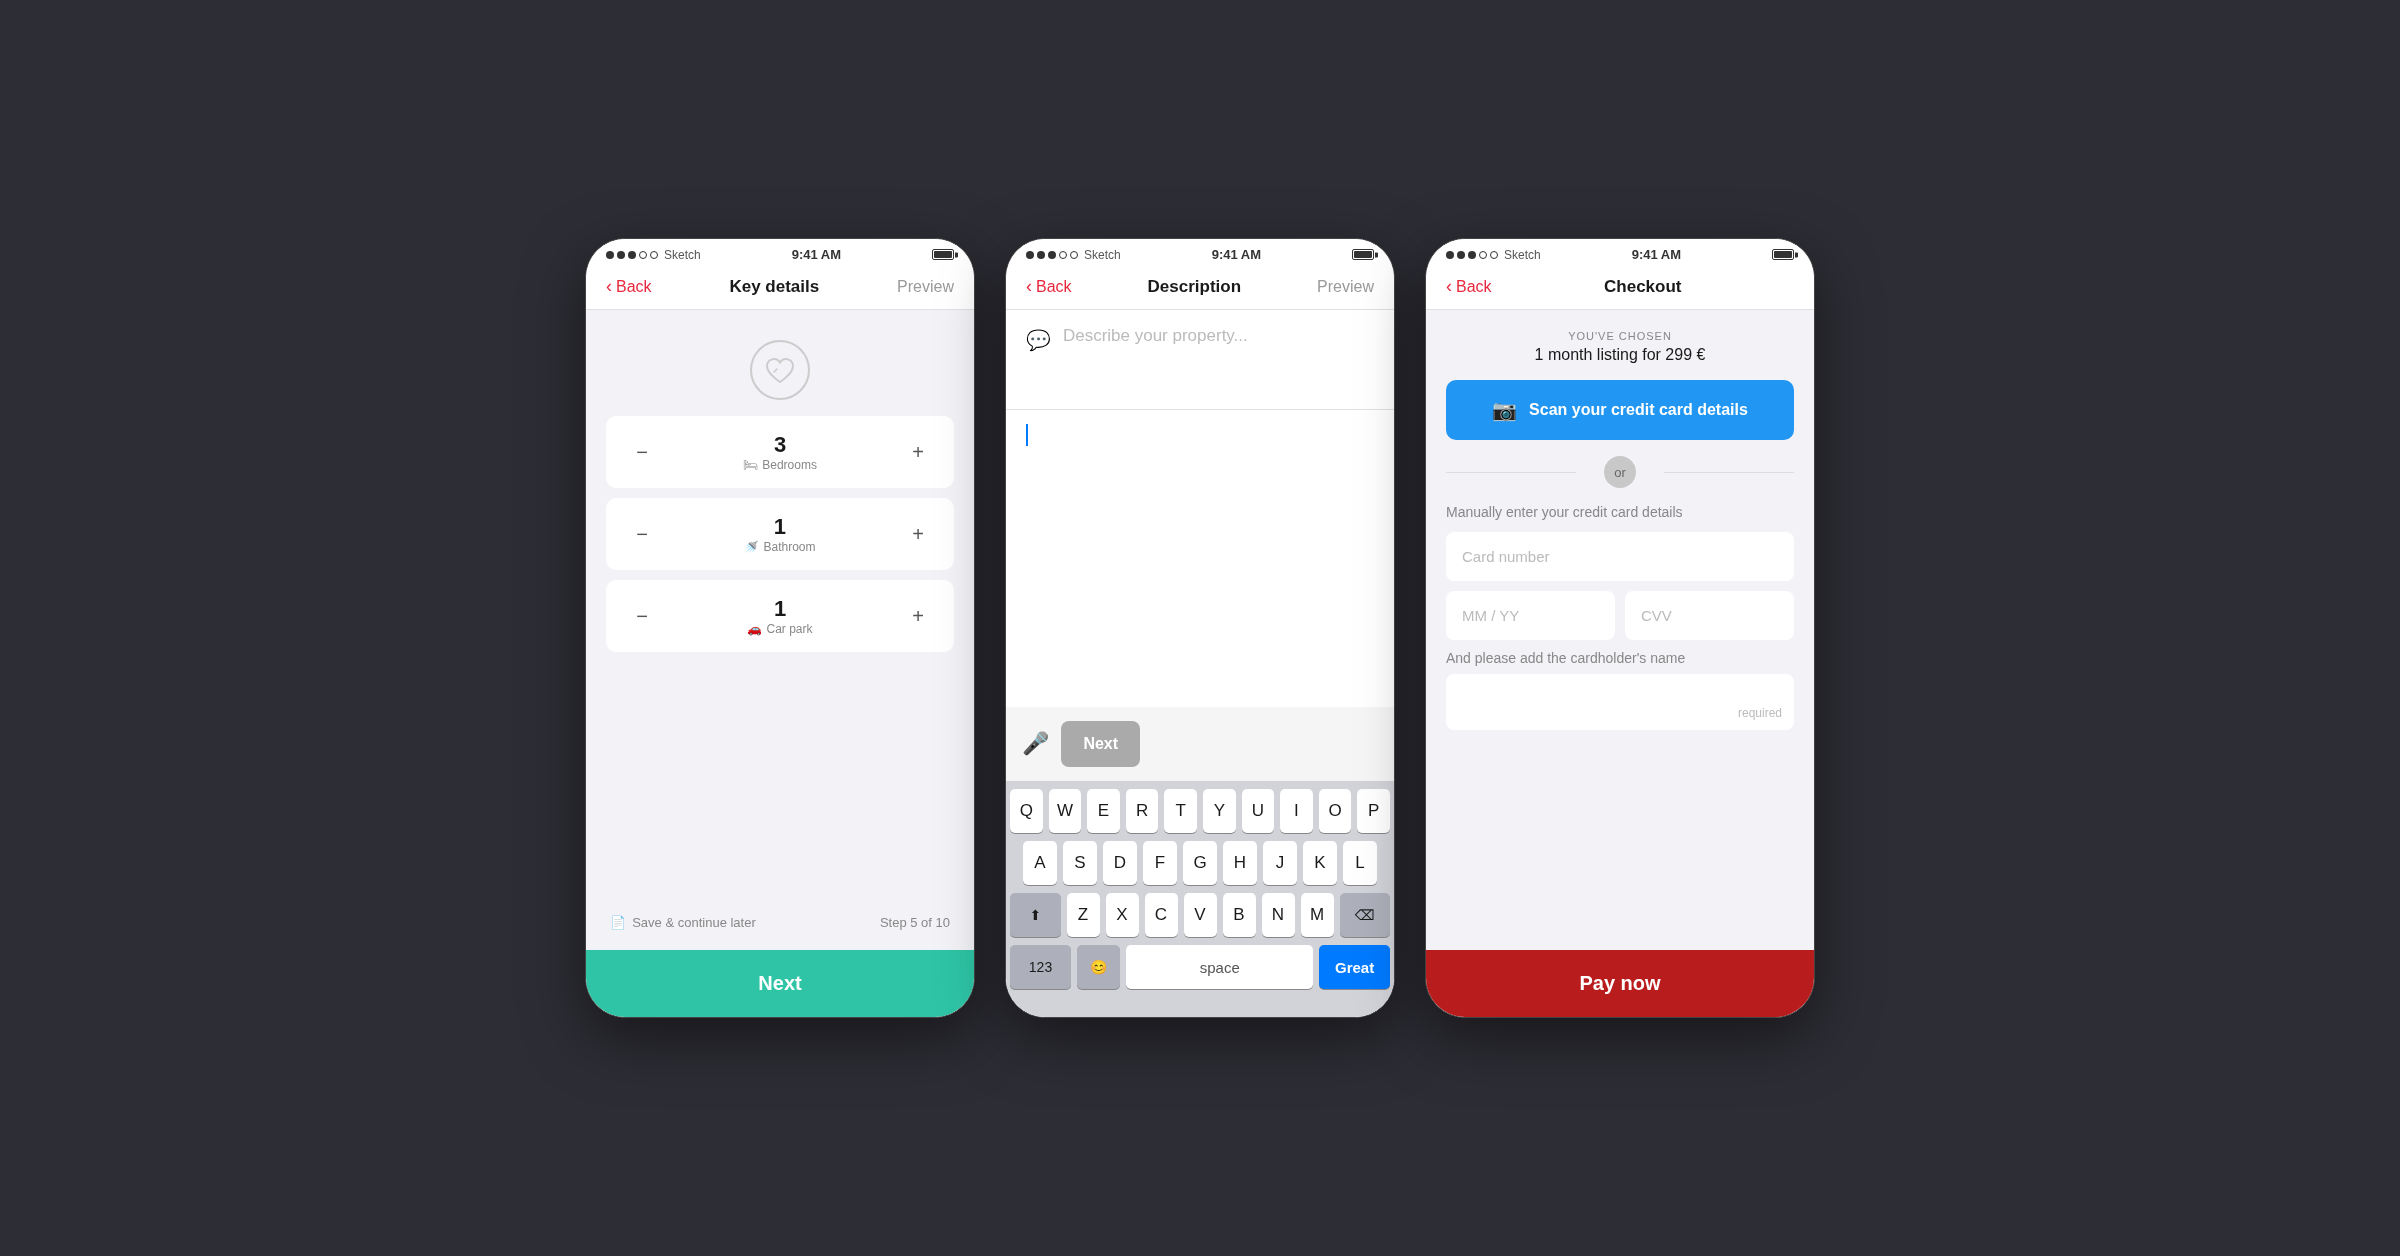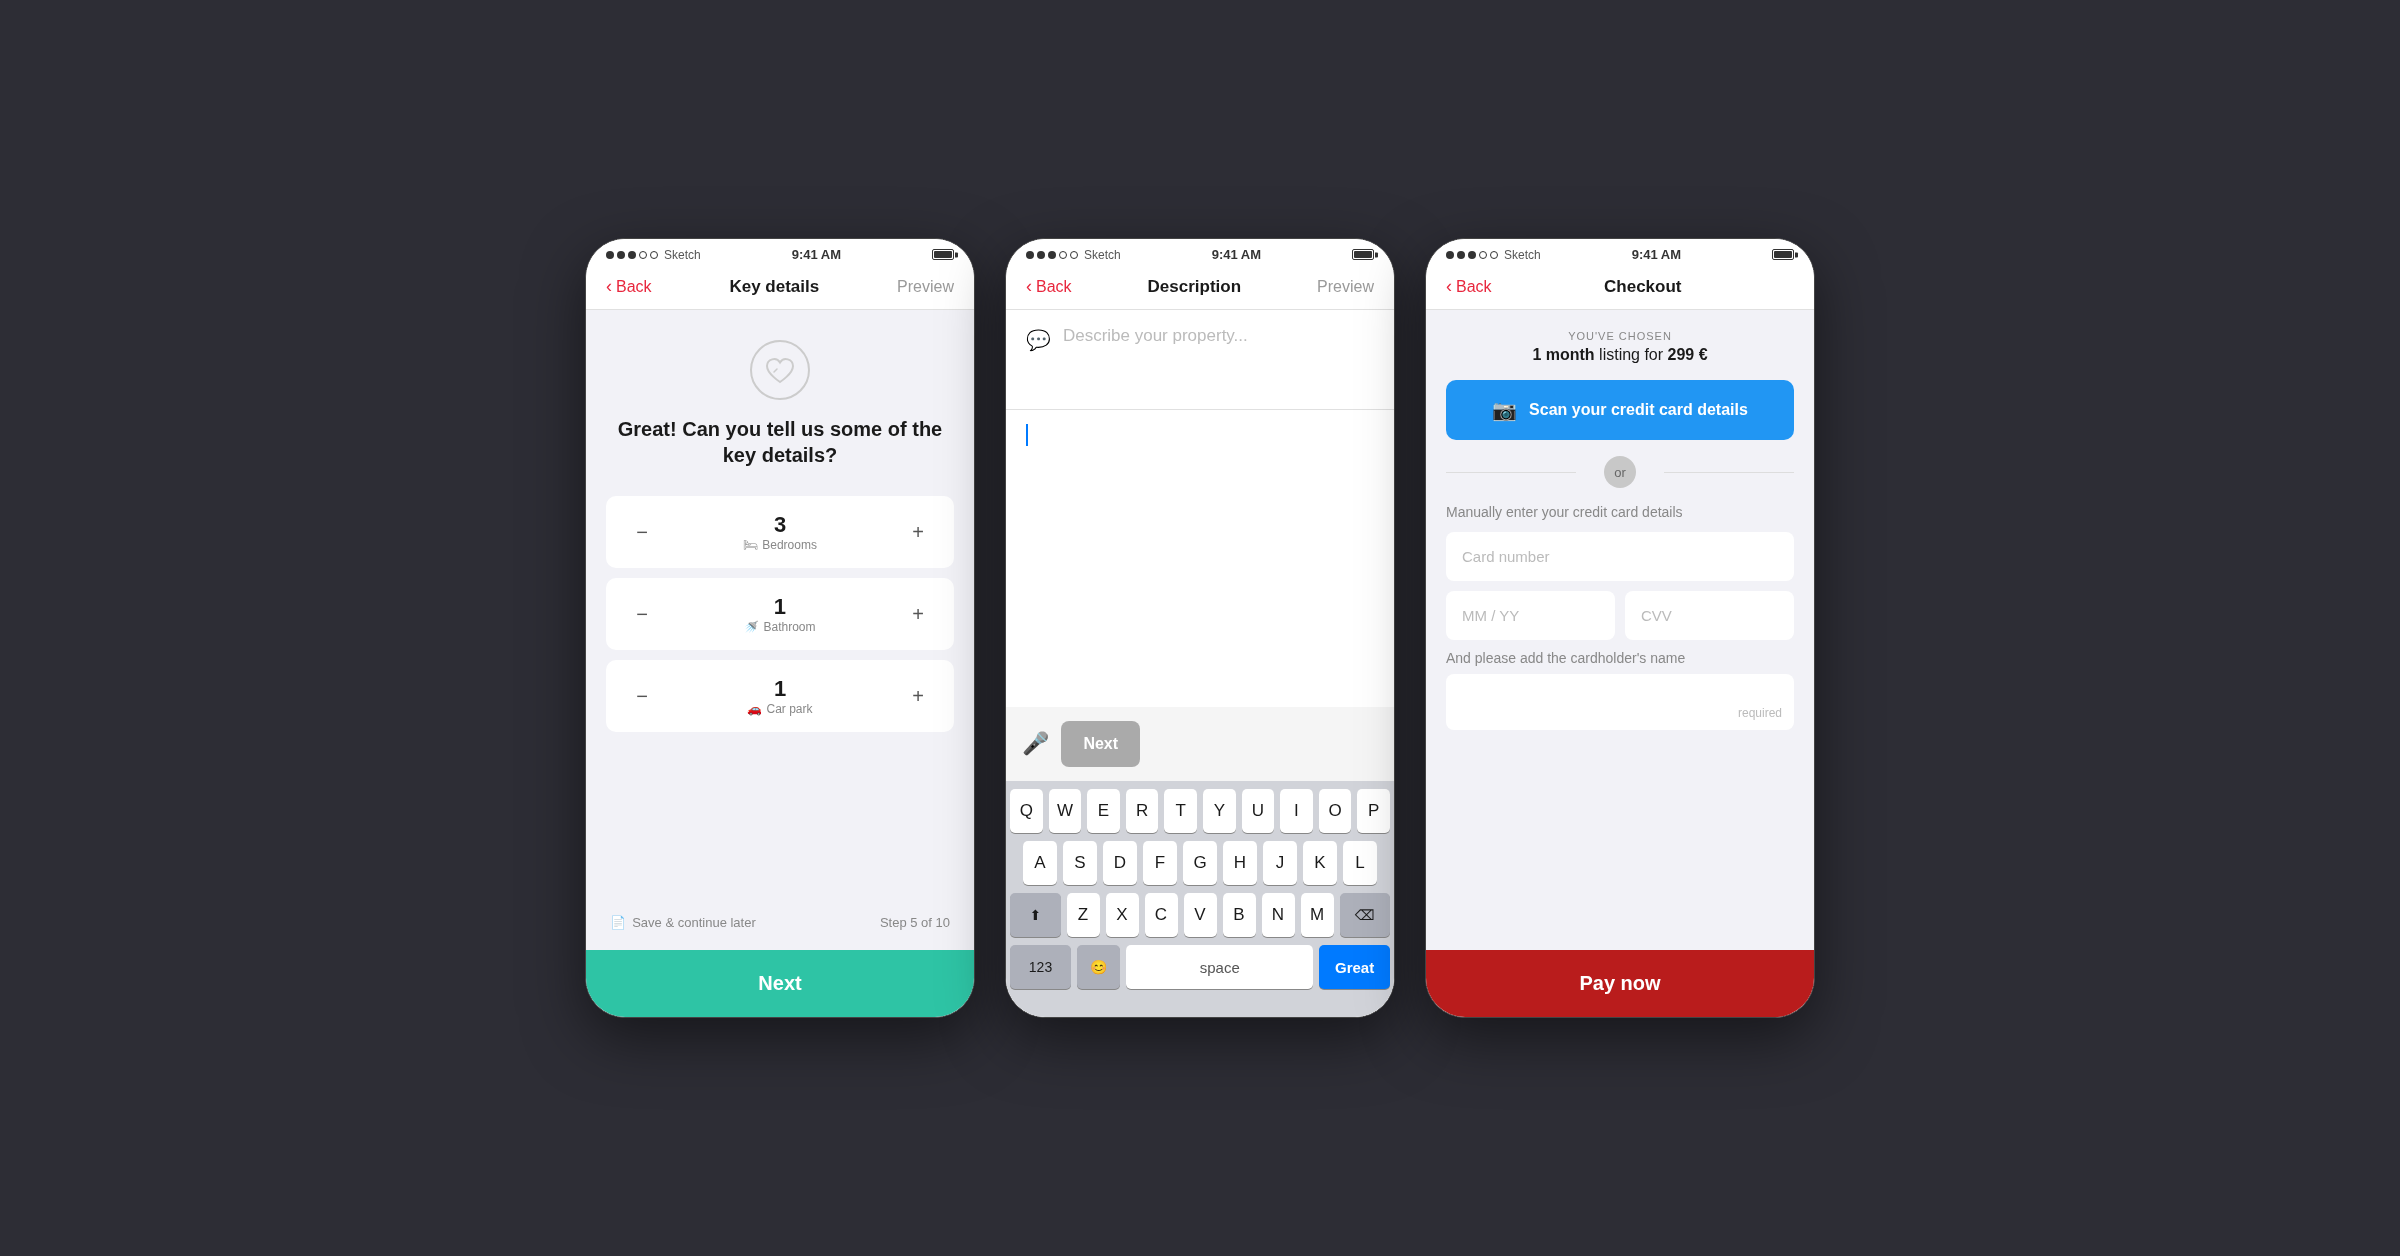--- a/index.html
+++ b/index.html
@@ -260,21 +260,21 @@
       font-size: 11px;
       color: #888;
       text-transform: uppercase;
       letter-spacing: 1px;
       margin-bottom: 4px;
     }
     .chosen-value {
       font-size: 16px;
       color: #1a1a1a;
     }
-    .chosen-value strong { font-weight: 700; }
+    .chosen-value strong { font-weight: 400; }
     .scan-btn {
       background: #2196f3;
       color: white;
       border-radius: 10px;
       padding: 18px;
       display: flex;
       align-items: center;
       justify-content: center;
       gap: 12px;
       font-size: 16px;
@@ -383,21 +383,20 @@
     <div class="phone1-content">
       <div class="heart-icon-wrap">
         <div class="heart-circle">
           <svg width="32" height="28" viewBox="0 0 32 28" fill="none" xmlns="http://www.w3.org/2000/svg">
             <path d="M16 26s-13-8.3-13-16a7 7 0 0 1 13-3.5A7 7 0 0 1 29 10c0 7.7-13 16-13 16z" stroke="#ccc" stroke-width="2" fill="none"></path>
             <path d="M10 16c1-1 2-2 3-3" stroke="#ccc" stroke-width="1.5" stroke-linecap="round"></path>
           </svg>
         </div>
       </div>
 
-      <div class="details-title">Great! Can you tell us some of the key details?</div>
 
       <div class="stepper-row">
         <button class="stepper-btn">−</button>
         <div class="stepper-center">
           <span class="stepper-num">3</span>
           <span class="stepper-label">
             <span>🛏</span>
             <span>Bedrooms</span>
           </span>
         </div>

